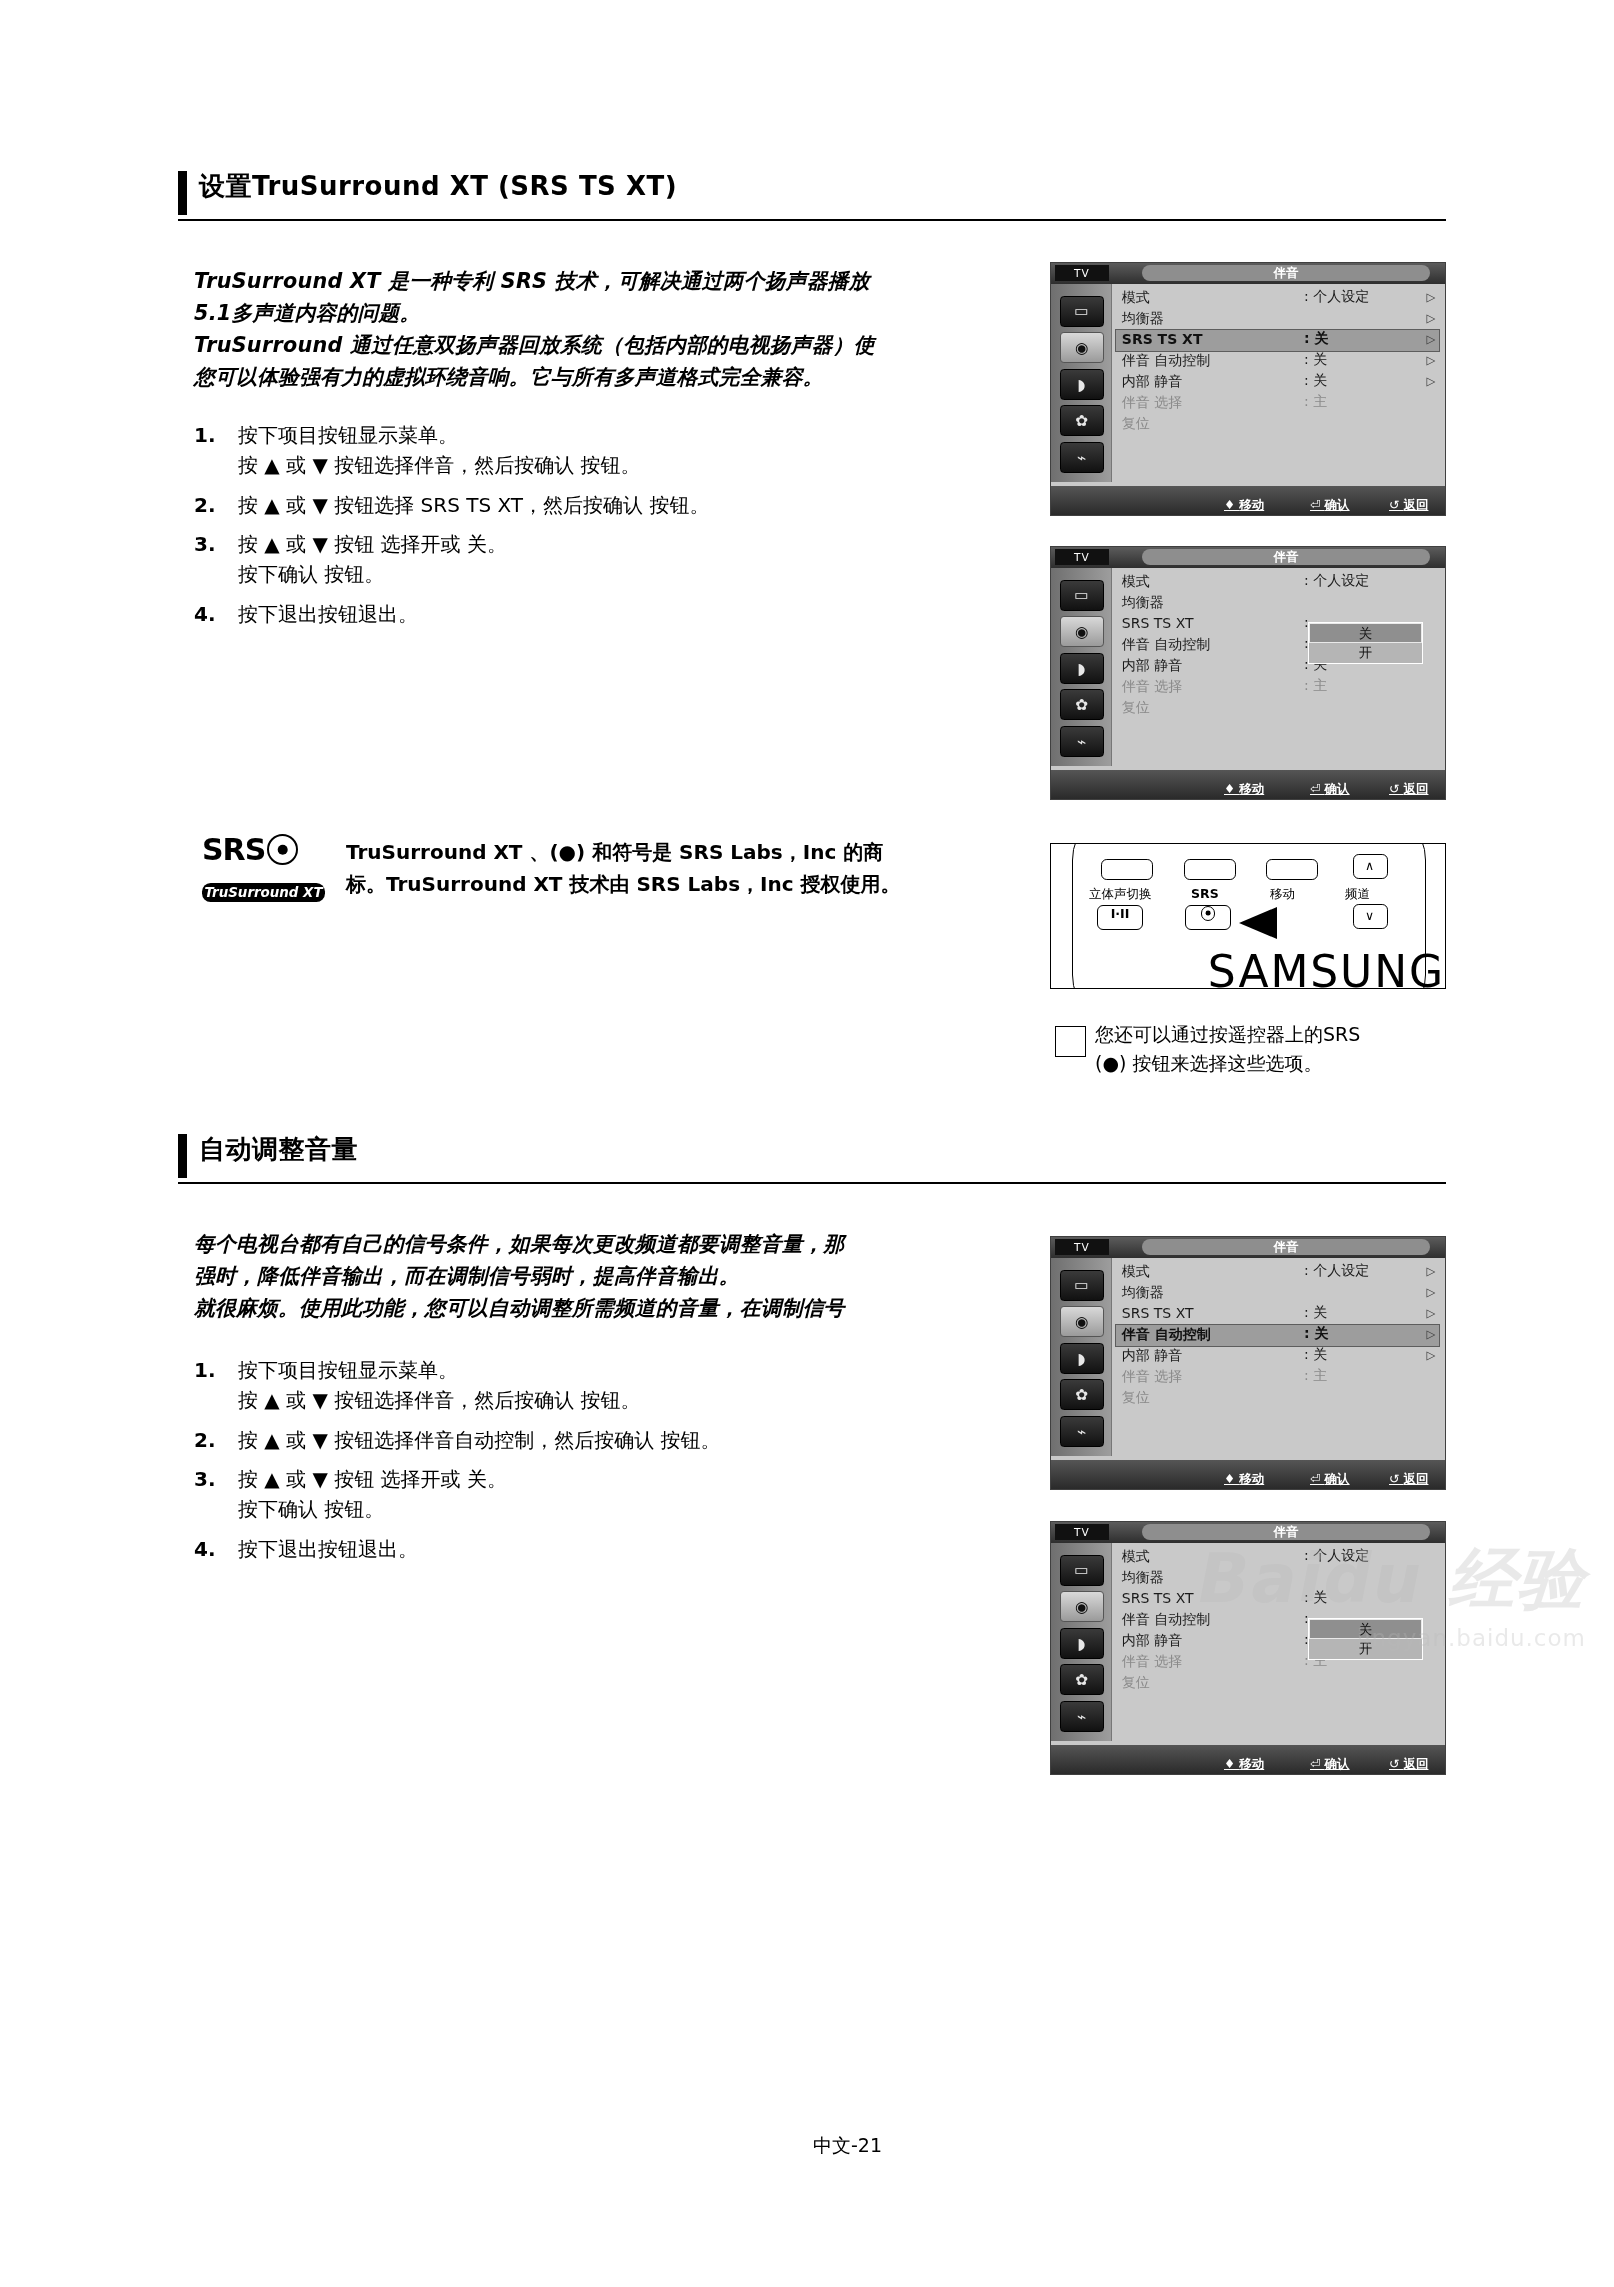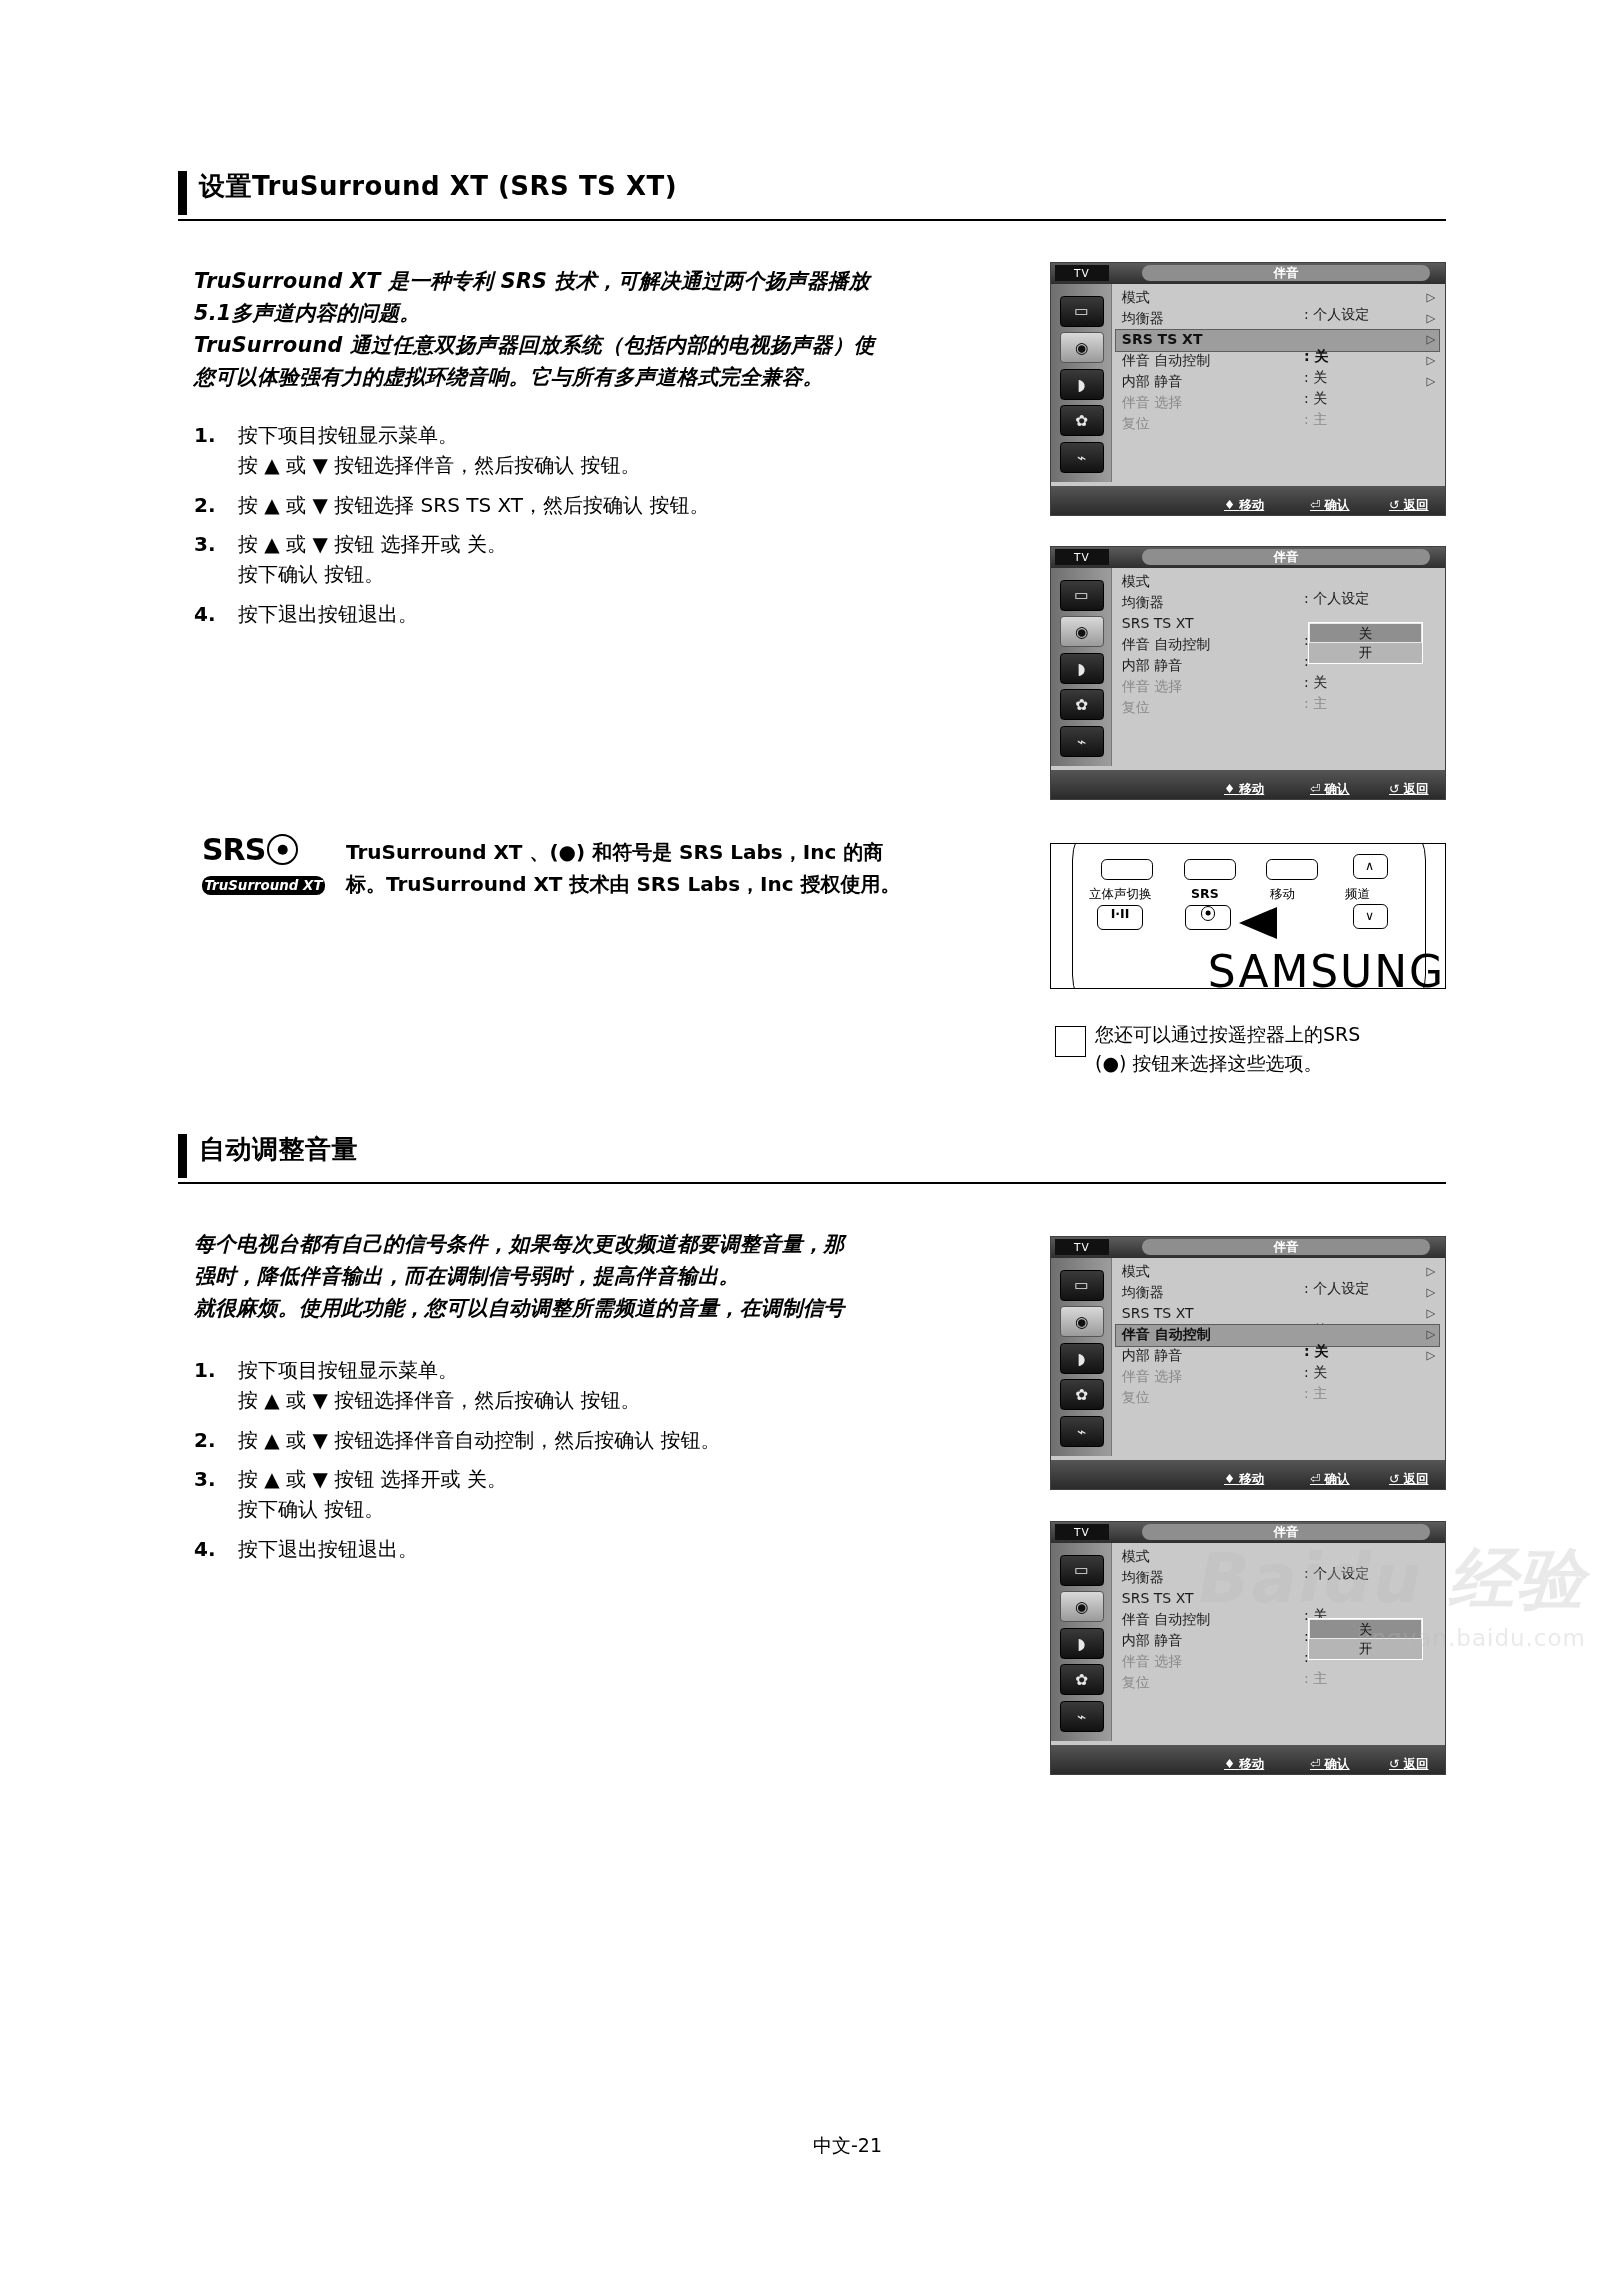--- a/index.html
+++ b/index.html
@@ -34,42 +34,42 @@
 
   .osd .rail{position:absolute;left:0;top:21px;width:60px;bottom:33px;background:linear-gradient(90deg,#6f6f6f,#9d9d9d);border-right:1px solid #777;}
   .osd .ricon{position:absolute;left:8.6px;width:42px;height:29px;border-radius:3.8px;background:linear-gradient(#3a3a3a,#111);border:1px solid #000;}
   .osd .ricon.sel{background:linear-gradient(#d9d9d9,#9a9a9a);border:1px solid #555;}
   .osd .ricon i{position:absolute;left:50%;top:50%;transform:translate(-50%,-50%);color:#e8e8e8;font-size:15.4px;font-style:normal;}
   .osd .ricon.sel i{color:#111;}
 
   .osd .list{position:absolute;left:65px;top:25px;right:5.8px;bottom:35px;}
   .osd .row{position:relative;height:21px;font-size:14px;color:#1b1b1b;}
   .osd .row .lbl{position:absolute;left:5.8px;top:1px;}
-  .osd .row .val{position:absolute;left:188px;top:18px;}
+  .osd .row .val{position:absolute;left:188px;top:0;}
   .osd .row .arw{position:absolute;right:3.8px;top:1.9px;font-size:11.5px;color:#3a3a3a;}
   .osd .row.dim{color:#8a8a8a;}
   .osd .row.hl{background:#9d9d9d;outline:1px solid #5d5d5d;}
   .osd .row.hl .lbl,.osd .row.hl .val{color:#111;font-weight:bold;}
 
   .osd .popup{position:absolute;width:113px;border:1.9px solid #fff;background:#b5b5b5;}
   .osd .popup div{height:20px;line-height:20px;text-align:center;font-size:13.4px;color:#111;}
   .osd .popup div.on{background:#8f8f8f;border:1px solid #e9e9e9;box-sizing:border-box;}
 
   .osd .botbar{position:absolute;left:0;bottom:0;width:100%;height:29px;background:linear-gradient(#555,#2a2a2a);color:#fff;font-size:12.5px;}
   .osd .botbar span{position:absolute;top:11px;text-decoration:underline;}
   .osd .b1{left:173px;} .osd .b2{left:259px;} .osd .b3{left:338px;}
 
   
   .srsblk{position:absolute;}
   .srslogo{width:125px;height:56px;}
   .srslogo .top{width:125px;height:31px;display:flex;align-items:center;}
   .srslogo .word{font-weight:bold;font-size:30px;letter-spacing:-1px;}
   .srslogo .circ{width:27px;height:27px;border-radius:50%;border:2.9px solid #000;margin-left:1.9px;position:relative;}
   .srslogo .circ::after{content:"";position:absolute;left:50%;top:50%;width:10.6px;height:10.6px;background:#000;border-radius:50%;transform:translate(-50%,-50%);}
-  .srslogo .bot{margin-top:11px;background:#000;color:#fff;border-radius:8.6px;font-style:italic;font-weight:bold;font-size:13.4px;text-align:center;padding:1.9px 0;width:123px;}
+  .srslogo .bot{margin-top:18px;background:#000;color:#fff;border-radius:8.6px;font-style:italic;font-weight:bold;font-size:13.4px;text-align:center;padding:1.9px 0;width:123px;}
   .srstext{position:absolute;left:144px;top:1.9px;width:557px;font-size:20px;line-height:32px;font-weight:bold;}
 
   
   .remote{position:absolute;width:394px;height:144px;background:#fff;border:1px solid #000;overflow:hidden;}
   .remote .body{position:absolute;left:21px;top:-38px;width:352px;height:221px;border:1.9px solid #000;border-radius:54px;background:#fff;}
   .remote .btn{position:absolute;border:1.9px solid #000;border-radius:5.8px;background:#fff;}
   .remote .lbl{position:absolute;font-size:12.5px;}
   .remote .brand{position:absolute;left:0;top:102px;width:394px;text-align:right;font-size:44px;font-weight:normal;letter-spacing:1.9px;}
   .remote .circbtn{position:absolute;width:44px;height:23px;border:1.9px solid #000;border-radius:6px;display:flex;align-items:flex-start;justify-content:center;}
   .remote .dot{width:12.5px;height:12.5px;border-radius:50%;border:1.9px solid #000;position:relative;}

